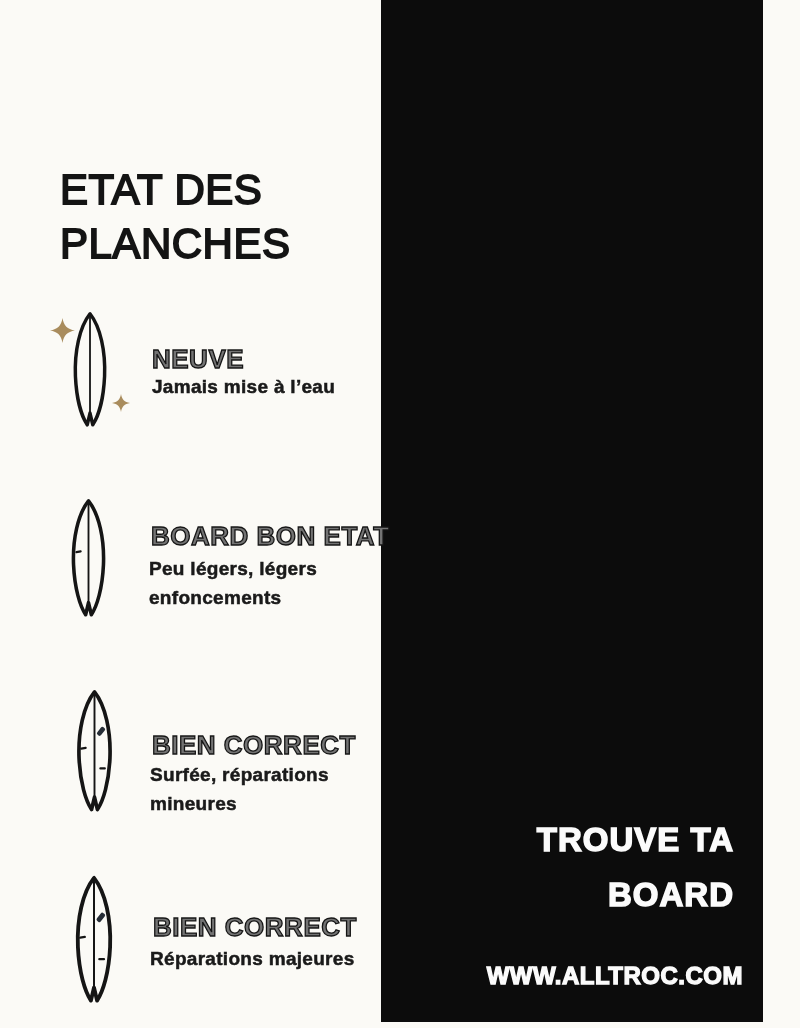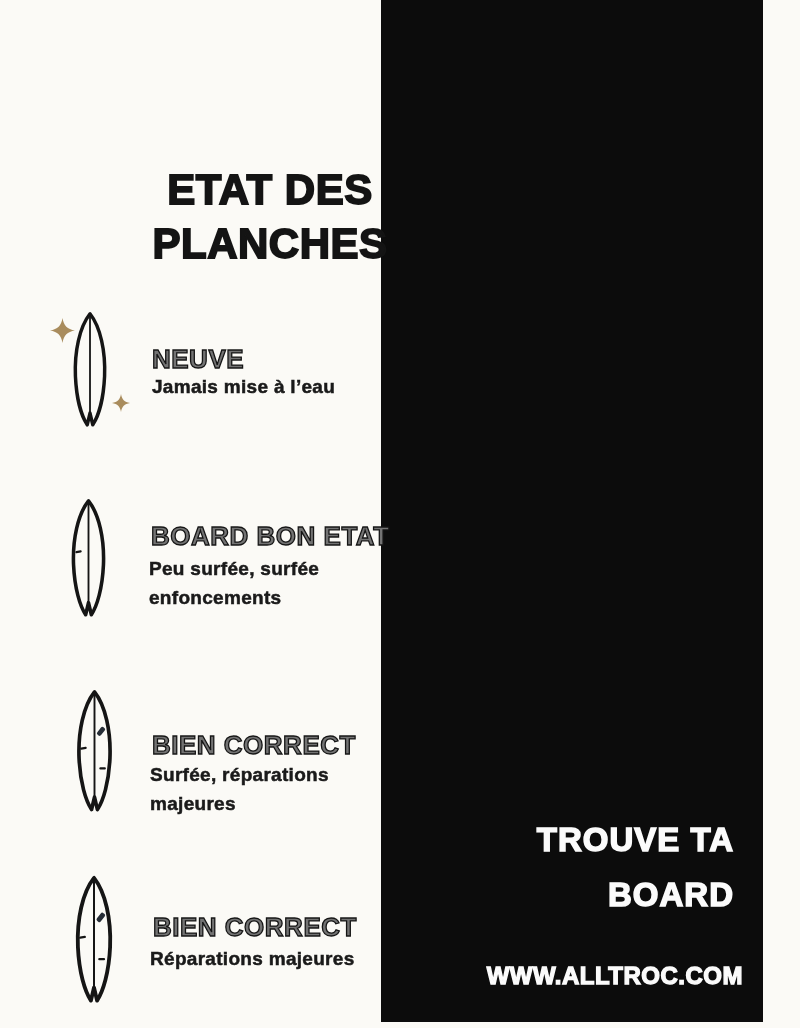--- a/index.html
+++ b/index.html
@@ -7,21 +7,21 @@
     width:800px;height:1028px;position:relative;overflow:hidden;
     background:#fbfaf6;
     font-family:"Liberation Sans", sans-serif;
   }
   .panel{
     position:absolute;left:381px;top:0;width:382px;height:1022px;
     background:#0c0c0c;
   }
   .title{
     position:absolute;left:60px;top:163px;width:420px;margin:0;
-    text-align:center;font-size:42px;line-height:54px;font-weight:bold;
+    text-align:left;font-size:42px;line-height:54px;font-weight:normal;
     color:#141414;-webkit-text-stroke:1.8px #141414;
     letter-spacing:0.5px;white-space:pre-line;
   }
   .heading{
     position:absolute;margin:16px;font-size:26px;line-height:26px;font-weight:bold;
     color:#737373;-webkit-text-stroke:1.3px #141414;letter-spacing:0.5px;
   }
   .desc{
     position:absolute;margin:12px;font-size:19px;line-height:29px;font-weight:bold;
     color:#1a1a1a;-webkit-text-stroke:0.5px #1a1a1a;white-space:pre-line;
@@ -85,32 +85,32 @@
     <use href="#boardShape"></use>
   </svg>
   <h2 id="heading1" class="heading">NEUVE</h2>
   <p id="desc1" class="desc">Jamais mise à l’eau</p>
 
   <svg id="board2" class="board" viewBox="0 0 60 170">
     <use href="#boardShape"></use>
     <line x1="13" y1="76" x2="19" y2="75" stroke="#151515" stroke-width="3" stroke-linecap="round"></line>
   </svg>
   <h2 id="heading2" class="heading">BOARD BON ETAT</h2>
-  <p id="desc2" class="desc">Peu surfée, surfée
+  <p id="desc2" class="desc">Peu légers, légers
 enfoncements</p>
 
   <svg id="board3" class="board" viewBox="0 0 60 170">
     <use href="#boardShape"></use>
     <line x1="12" y1="81" x2="18" y2="80" stroke="#151515" stroke-width="3" stroke-linecap="round"></line>
     <rect x="36" y="51" width="6.5" height="13" rx="2.5" fill="#262d36" transform="rotate(38 39 57)"></rect>
     <line x1="38" y1="108" x2="44" y2="108" stroke="#151515" stroke-width="3" stroke-linecap="round"></line>
   </svg>
   <h2 id="heading3" class="heading">BIEN CORRECT</h2>
   <p id="desc3" class="desc">Surfée, réparations
-majeures</p>
+mineures</p>
 
   <svg id="board4" class="board" viewBox="0 0 60 170">
     <use href="#boardShape"></use>
     <line x1="12" y1="82" x2="18" y2="81" stroke="#151515" stroke-width="3" stroke-linecap="round"></line>
     <rect x="36" y="49" width="6.5" height="13" rx="2.5" fill="#262d36" transform="rotate(38 39 55)"></rect>
     <line x1="37" y1="110" x2="43" y2="110" stroke="#151515" stroke-width="3" stroke-linecap="round"></line>
   </svg>
   <h2 id="heading4" class="heading">BIEN CORRECT</h2>
   <p id="desc4" class="desc">Réparations majeures</p>
 

